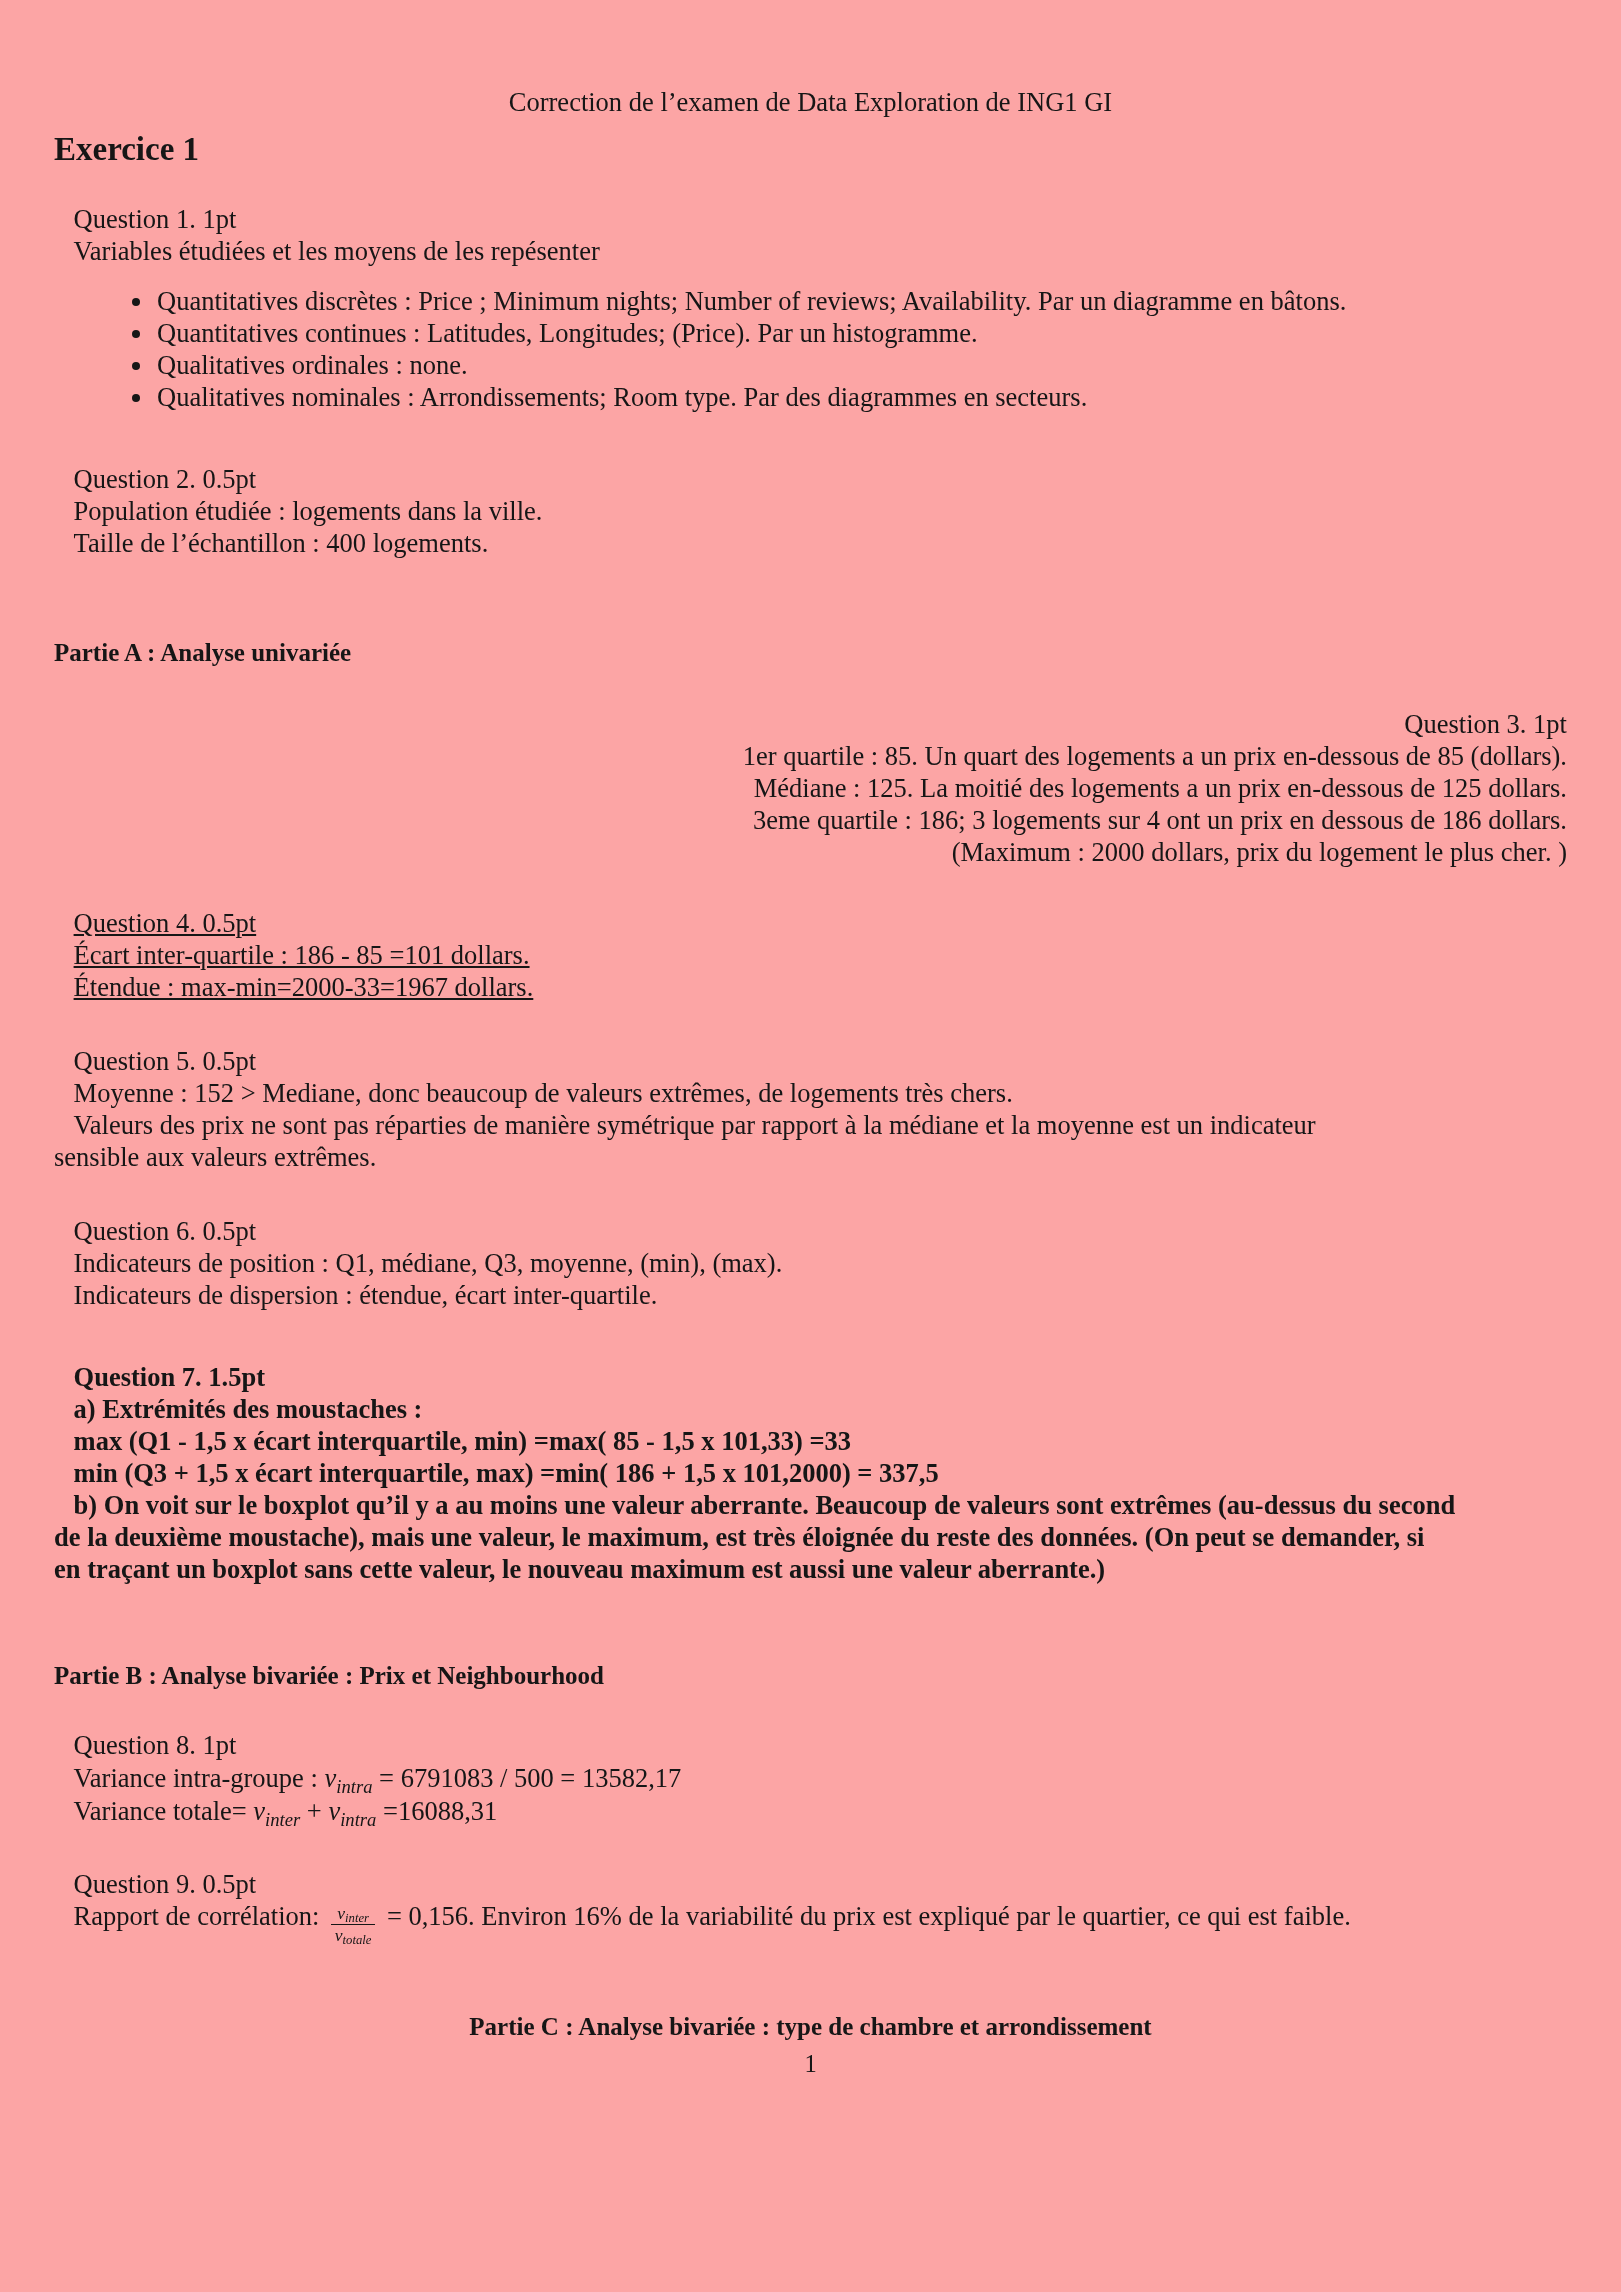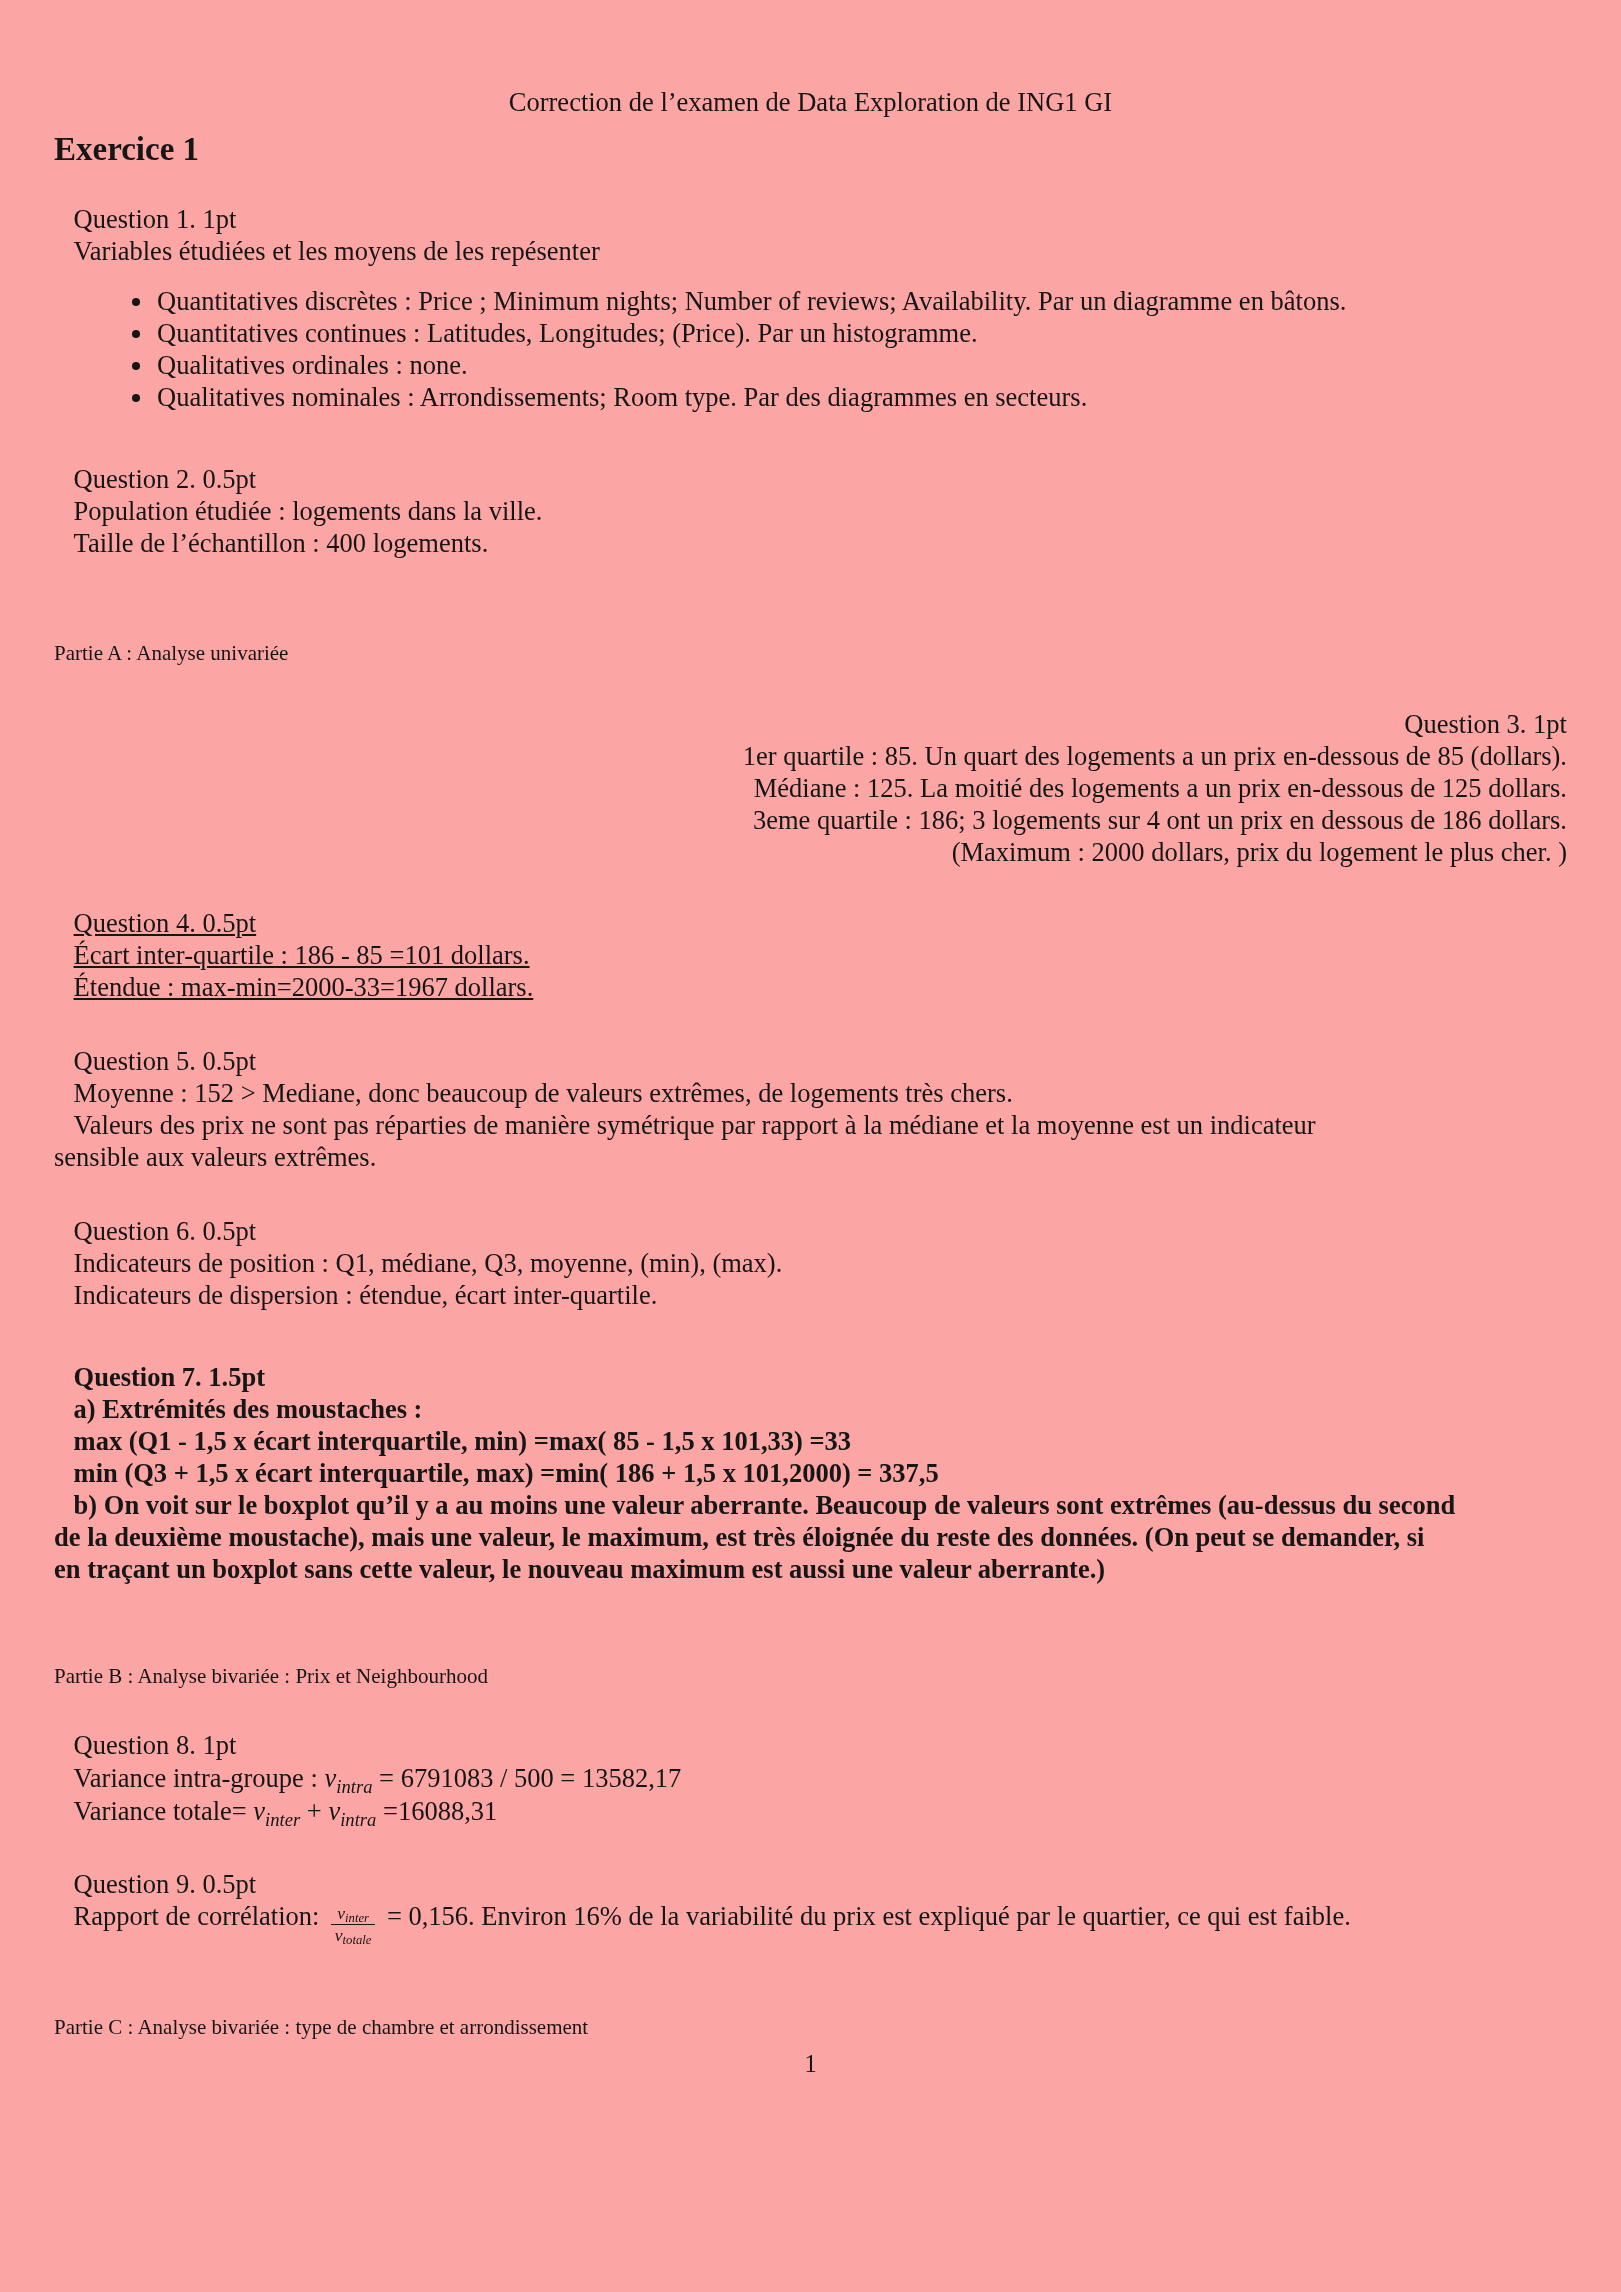--- a/index.html
+++ b/index.html
@@ -23,22 +23,22 @@
     white-space: nowrap;
   }
   .heading-1 {
     margin-top: 12.7px;
     font-weight: bold;
     font-size: 33px;
     line-height: 36px;
     white-space: nowrap;
   }
   .section-heading {
-    font-weight: normal;
-    font-size: 21px;
+    font-weight: bold;
+    font-size: 25px;
     line-height: 36px;
     white-space: nowrap;
   }
   .qblock { margin-top: 39px; }
   .line {
     padding-left: 19.6px;
     white-space: nowrap;
   }
   .line.cont { padding-left: 0; }
   ul.var-list {
@@ -57,21 +57,21 @@
   #partieA { margin-top: 76px; }
   #q3 { margin-top: 37px; text-align: right; }
   #q4 { margin-top: 39px; text-decoration: underline; }
   #q5 { margin-top: 42px; }
   #q6 { margin-top: 42px; }
   #q7 { margin-top: 50px; font-weight: bold; }
   #partieB { margin-top: 73px; }
   #q8 { margin-top: 35px; }
   #q8 .line { line-height: 33px; }
   #q9 { margin-top: 40px; }
-  #partieC { margin-top: 63px; }
+  #partieC { margin-top: 63px; text-align: center; }
   #q10 { margin-top: 38px; }
   .footer-pagenum {
     margin-top: 3.9px;
     text-align: center;
     font-size: 24.5px;
   }
   
   .mvar { font-style: italic; }
   sub.msub {
     font-style: italic;

